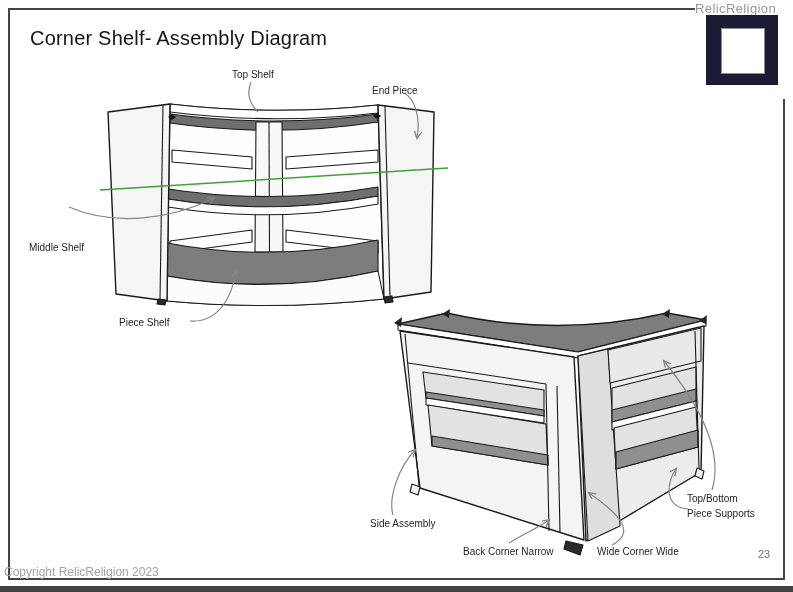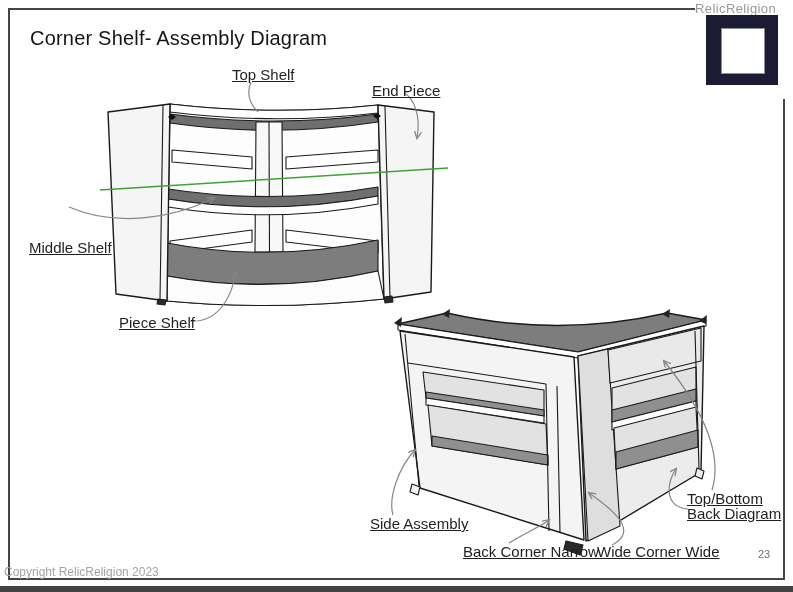--- a/index.html
+++ b/index.html
@@ -9,21 +9,21 @@
     font-family:"Liberation Sans","DejaVu Sans",sans-serif;
     color:#1c1c1c;
   }
   .border-line{position:absolute;background:#454545;}
   .bottom-strip{position:absolute;left:0;top:586px;width:793px;height:6px;background:#424242;}
   .slide-title{
     position:absolute;left:30px;top:27px;
     font-size:20px;color:#151515;letter-spacing:0.2px;white-space:nowrap;
   }
   .lbl{
-    position:absolute;font-size:15px;color:#1f1f1f;white-space:nowrap;line-height:15px;text-decoration:underline;
+    position:absolute;font-size:10px;color:#1f1f1f;white-space:nowrap;line-height:15px;
   }
   .footer-copyright{
     position:absolute;left:4px;top:565px;font-size:12px;color:#a3a3a3;white-space:nowrap;
   }
   .page-number{
     position:absolute;left:758px;top:548px;font-size:11px;color:#6e6e6e;
   }
   .logo-wrap{position:absolute;left:695px;top:1px;width:95px;}
   .logo-text{font-size:13px;color:#979797;letter-spacing:0.4px;white-space:nowrap;}
   .logo-square{
@@ -152,17 +152,17 @@
 <div class="lbl" style="left:232px;top:67px;">Top Shelf</div>
 <div class="lbl" style="left:340px;top:83px;padding-left:32px;">End Piece</div>
 <div class="lbl" style="left:29px;top:192px;margin-top:48px;">Middle Shelf</div>
 <div class="lbl" style="left:119px;top:315px;">Piece Shelf</div>
 
 <div class="lbl" style="left:370px;top:516px;">Side Assembly</div>
 <div class="lbl" style="left:463px;top:544px;">Back Corner Narrow</div>
 <div class="lbl" style="left:597px;top:544px;">Wide Corner Wide</div>
 <div class="lbl" style="left:687px;top:491px;">
   <div>Top/Bottom</div>
-  <div>Back Diagram</div>
+  <div>Piece Supports</div>
 </div>
 
 <div class="footer-copyright">Copyright RelicReligion 2023</div>
 <div class="page-number">23</div>
 
 </body></html>

